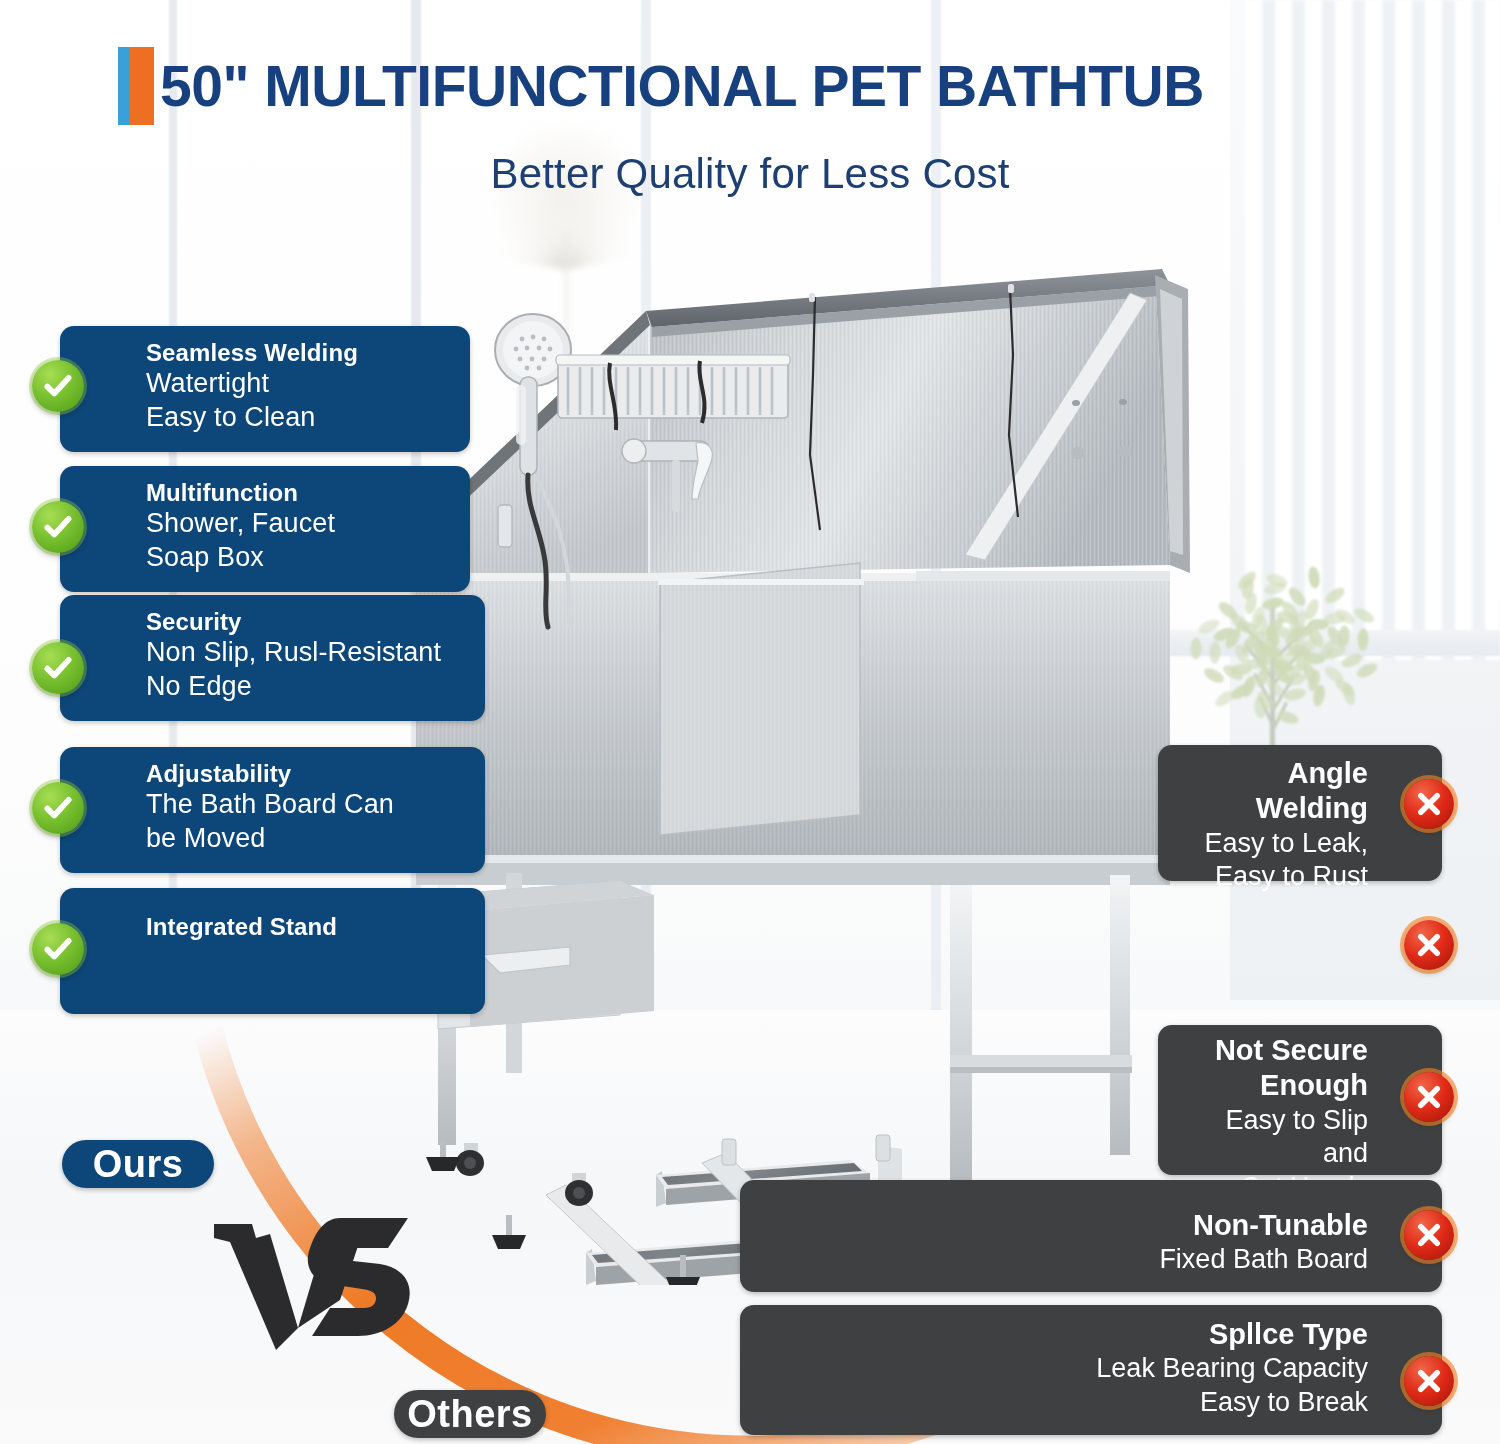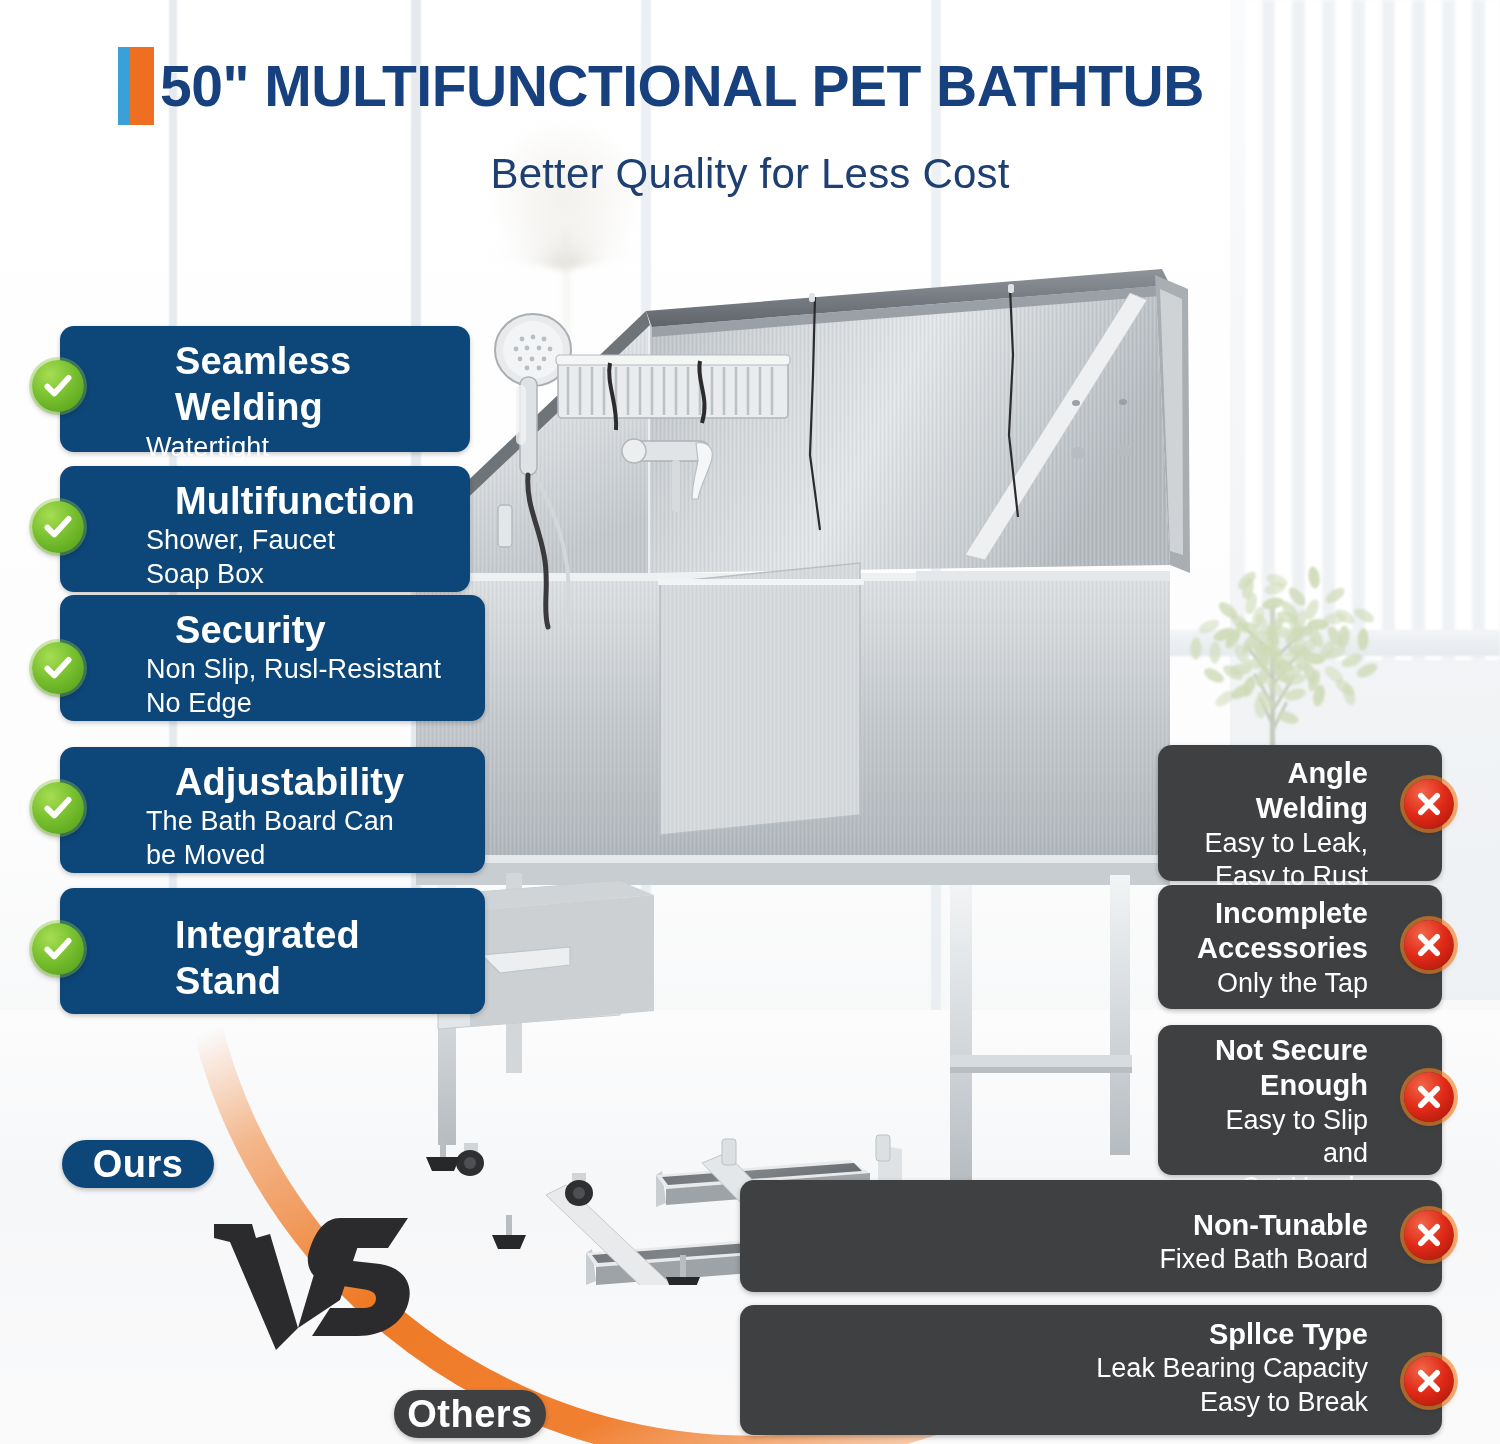--- a/index.html
+++ b/index.html
@@ -120,21 +120,21 @@
   .product { position: absolute; left: 410px; top: 255px; width: 780px; height: 1030px; }
 
   
   .pro-box {
     position: absolute; background: #0d4678;
     border-radius: 14px;
     box-shadow: 0 2px 5px rgba(0,0,0,.22);
     padding: 12px 18px 12px 86px;
     color: #ffffff;
   }
-  .pro-box .b-title { font-size: 38px; font-weight: 700; line-height: 1.22; letter-spacing: .1px; margin-left: 29px; }
+  .pro-box .b-title { font-size: 24px; font-weight: 700; line-height: 1.22; letter-spacing: .1px; }
   .pro-box .b-sub { font-size: 27px; font-weight: 400; line-height: 1.24; letter-spacing: .1px; }
   .check-badge {
     position: absolute; width: 52px; height: 52px; border-radius: 50%;
     background: radial-gradient(circle at 35% 28%, #a7dd53 0%, #7cc332 42%, #4e9b16 100%);
     box-shadow: 0 0 0 3px rgba(141,199,63,.40), 0 3px 6px rgba(0,0,0,.30);
     display: flex; align-items: center; justify-content: center;
     z-index: 6;
   }
   .check-badge svg { width: 30px; height: 30px; display: block; }
 
@@ -583,25 +583,20 @@
     <div class="b-title">Angle Welding</div>
     <div class="b-sub">Easy to Leak,</div>
     <div class="b-sub">Easy to Rust</div>
   </div>
   <div class="x-badge" style="left:1404px; top:779px;">
     <svg viewBox="0 0 24 24">
         <path d="M5 5 L19 19 M19 5 L5 19" fill="none" stroke="#ffffff" stroke-width="4.8" stroke-linecap="round"></path>
       </svg>
   </div>
 
-  <div class="con-box" style="left:1158px; top:885px; width:284px; height:124px;">
-    <div class="b-title">Incomplete</div>
-    <div class="b-title">Accessories</div>
-    <div class="b-sub">Only the Tap</div>
-  </div>
   <div class="x-badge" style="left:1404px; top:920px;">
     <svg viewBox="0 0 24 24">
         <path d="M5 5 L19 19 M19 5 L5 19" fill="none" stroke="#ffffff" stroke-width="4.8" stroke-linecap="round"></path>
       </svg>
   </div>
 
   <div class="con-box" style="left:1158px; top:1025px; width:284px; height:150px; padding-top:8px;">
     <div class="b-title">Not Secure</div>
     <div class="b-title">Enough</div>
     <div class="b-sub">Easy to Slip and</div>

